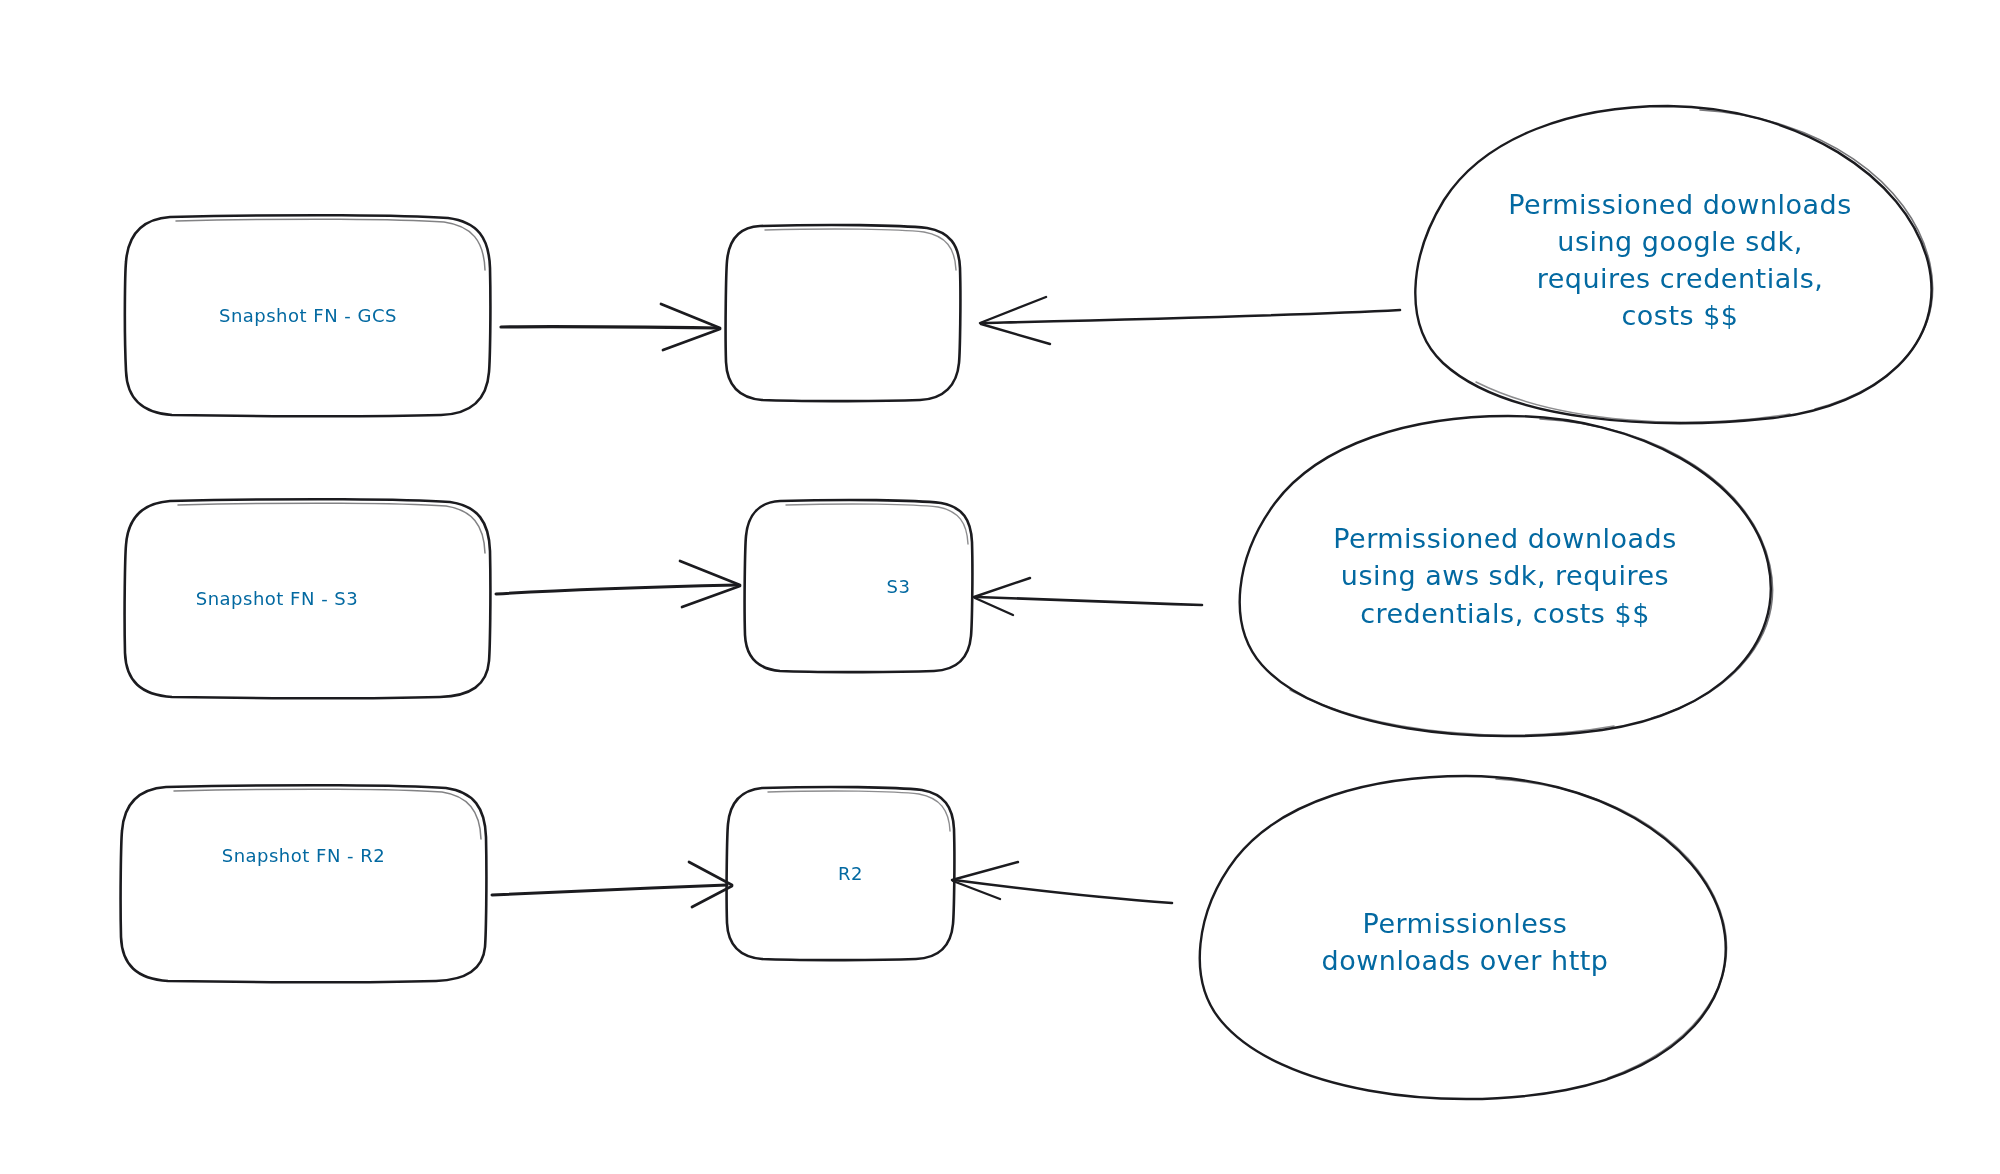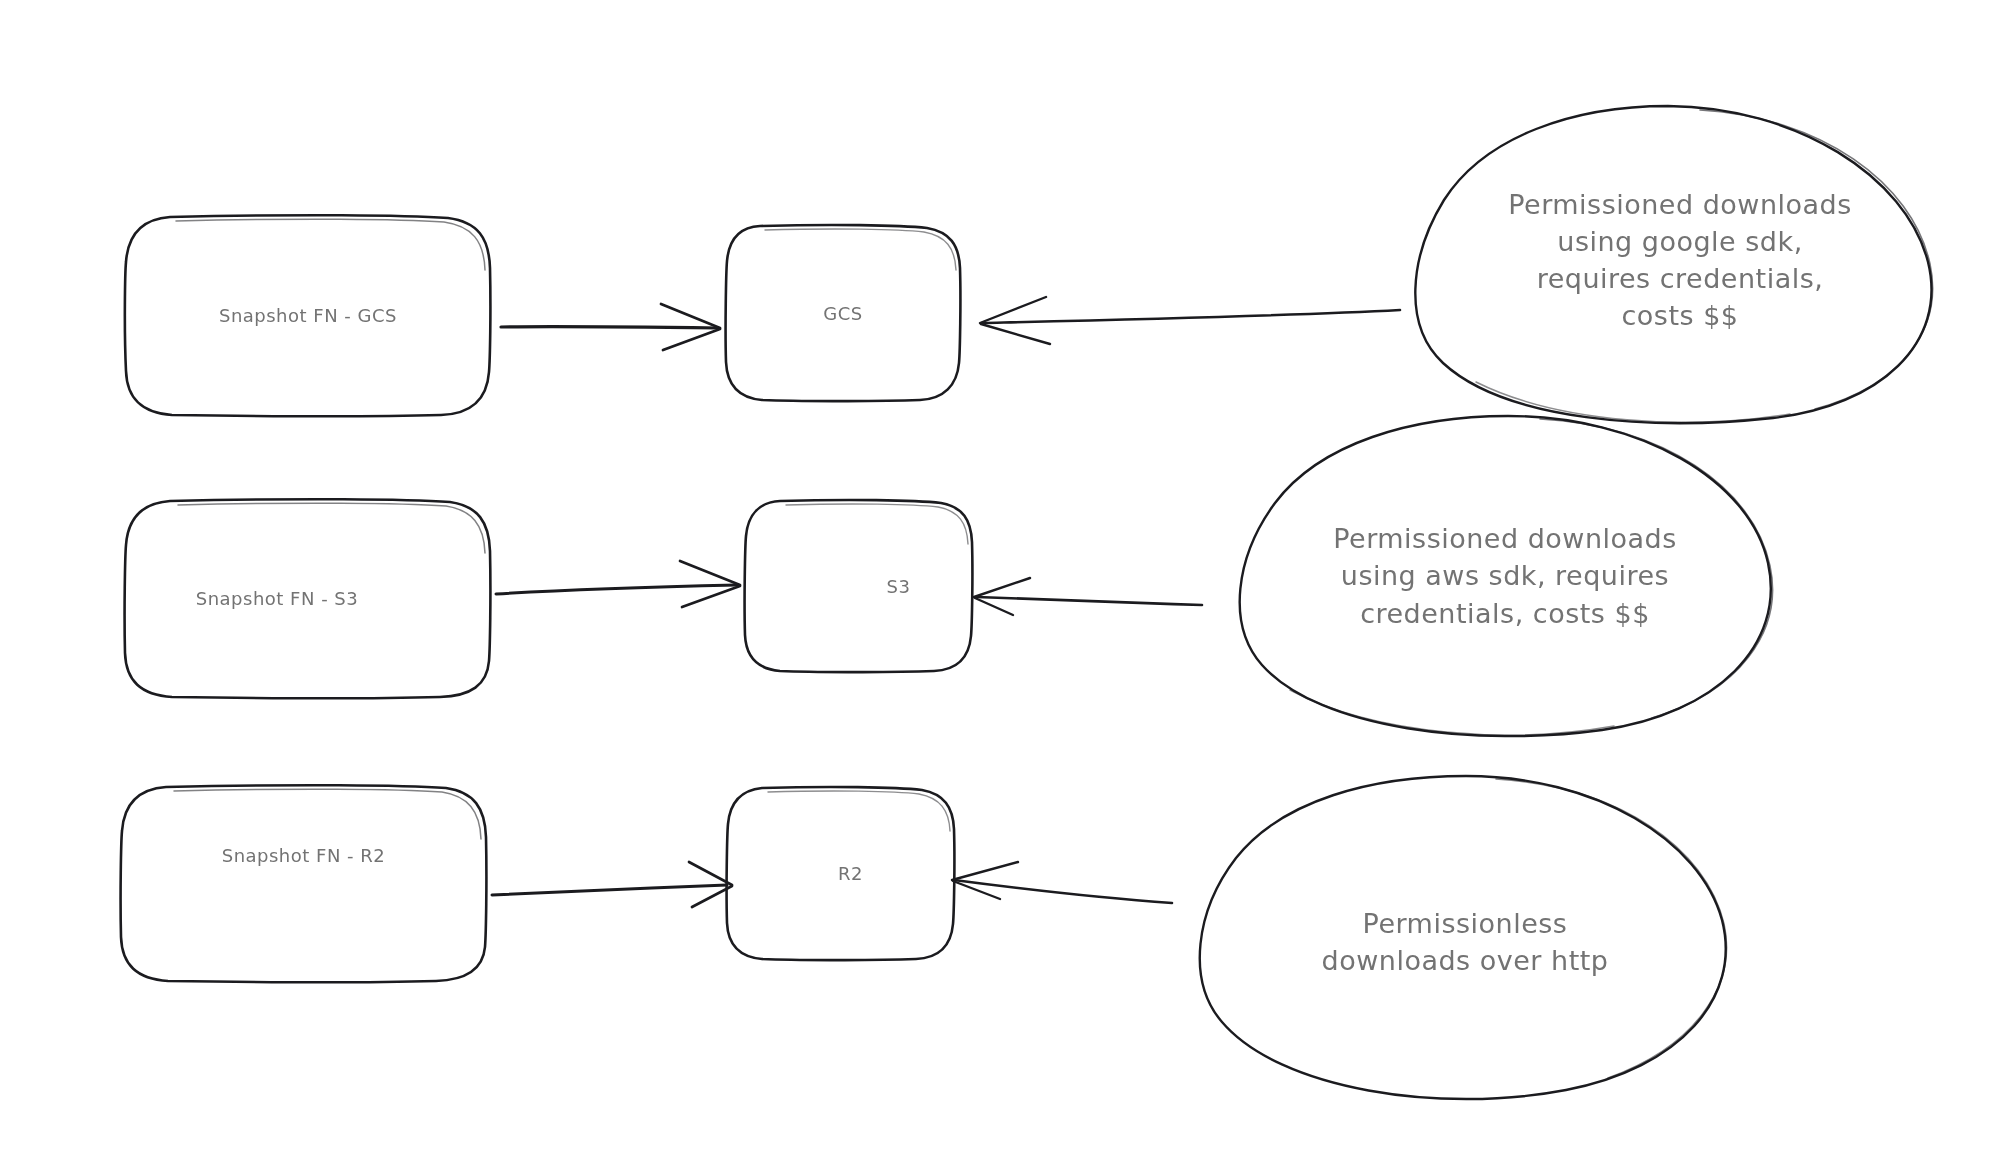--- a/index.html
+++ b/index.html
@@ -22,21 +22,21 @@
     width: 2000px;
     height: 1174px;
   }
   .node-label,
   .note-label {
     position: absolute;
     display: flex;
     align-items: center;
     justify-content: center;
     text-align: center;
-    color: #737373;
+    color: #0369a1;
     font-family: "DejaVu Sans", sans-serif;
     letter-spacing: 0.5px;
     pointer-events: none;
     white-space: pre-line;
   }
   .node-label { font-size: 18px; }
   .note-label { font-size: 27px; line-height: 1.38; }
 </style>
 </head>
 <body>
@@ -196,21 +196,20 @@
         <path d="M1172 903 C 1100 898, 1030 890, 954 880"></path>
         <path d="M1018 862 L 952 880" stroke-width="2.4"></path>
         <path d="M1000 899 L 953 881" stroke-width="2.4"></path>
       </g>
 
     </g>
   </svg>
 
   <div class="node-label" style="left:126px; top:216px; width:364px; height:199px;">Snapshot FN - GCS</div>
 
-  <div class="node-label" style="left:726px; top:226px; width:234px; height:174px;">GCS</div>
 
   <div class="note-label" style="left:1430px; top:150px; width:500px; height:220px;">Permissioned downloads
 using google sdk,
 requires credentials,
 costs $$</div>
 
   <div class="node-label" style="left:125px; top:500px; width:304px; height:197px;">Snapshot FN - S3</div>
 
   <div class="node-label" style="left:745px; top:501px; width:227px; height:170px;padding-left:40px;">S3</div>
 

